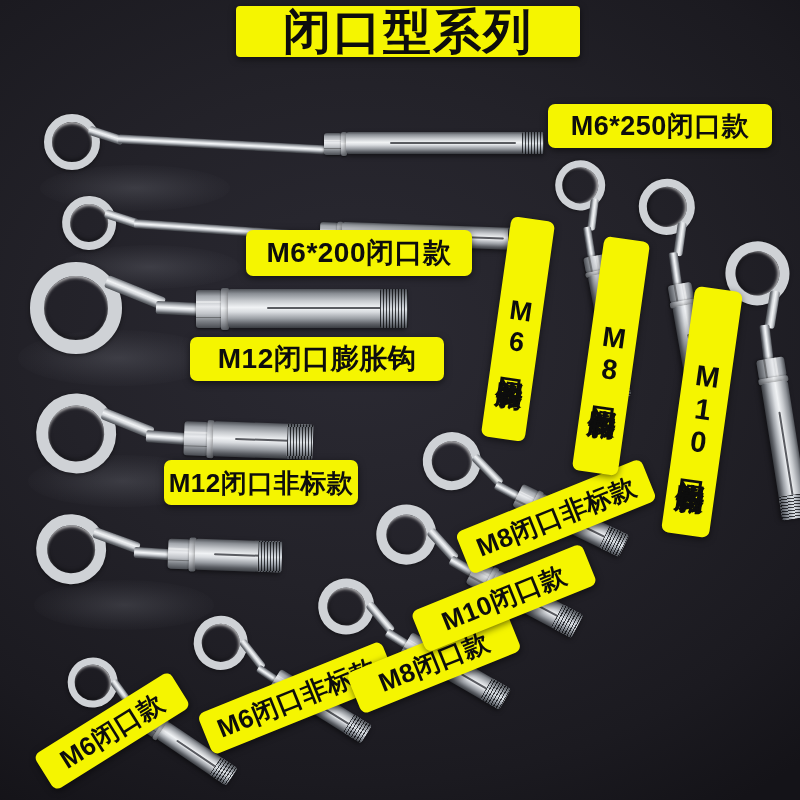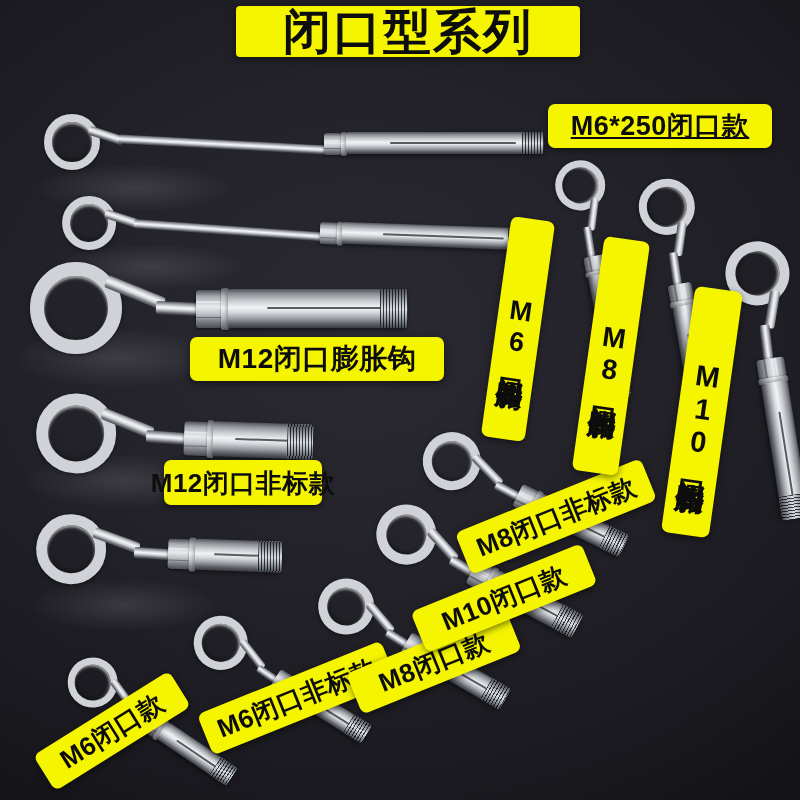--- a/index.html
+++ b/index.html
@@ -145,34 +145,35 @@
     <div class="neck" style="left:44px;top:-11px;width:36px;height:9px;transform:rotate(18deg);"></div>
     <div class="shank" style="left:74px;top:-2px;width:210px;height:9px;transform:rotate(3deg);"></div>
     <div class="nut" style="left:280px;top:-9px;width:18px;height:22px;"></div>
     <div class="washer" style="left:297px;top:-10px;width:6px;height:24px;"></div>
     <div class="sleeve" style="left:302px;top:-10px;width:198px;height:22px;">
       <div class="slot"></div>
     </div>
     <div class="knurl" style="left:478px;top:-10px;width:22px;height:22px;"></div>
   </div>
 
-  <div class="label" style="left:548px;top:104px;width:224px;height:44px;font-size:27px;text-decoration:underline;">M6*250闭口款</div>
+  <div class="label" style="left:548px;top:104px;width:224px;height:44px;font-size:27px;">M6*250闭口款</div>
 
   <div class="bolt" style="left:62px;top:222px;width:470px;height:8px;transform:rotate(2deg);">
     <div class="eye" style="left:0px;top:-27px;width:54px;height:54px;border-width:8px;"></div>
     <div class="neck" style="left:42px;top:-10px;width:34px;height:9px;transform:rotate(16deg);"></div>
     <div class="shank" style="left:72px;top:-2px;width:190px;height:9px;transform:rotate(2deg);"></div>
     <div class="nut" style="left:258px;top:-9px;width:18px;height:22px;"></div>
     <div class="washer" style="left:275px;top:-10px;width:6px;height:24px;"></div>
     <div class="sleeve" style="left:280px;top:-10px;width:188px;height:22px;">
       <div class="slot"></div>
     </div>
     <div class="knurl" style="left:446px;top:-10px;width:22px;height:22px;"></div>
   </div>
 
+  <div class="label" style="left:246px;top:230px;width:226px;height:46px;font-size:28px;">M6*200闭口款</div>
 
   <div class="bolt" style="left:30px;top:308px;width:420px;height:10px;">
     <div class="eye" style="left:0px;top:-46px;width:92px;height:92px;border-width:14px;"></div>
     <div class="neck" style="left:74px;top:-22px;width:62px;height:13px;transform:rotate(22deg);"></div>
     <div class="shank" style="left:126px;top:-6px;width:46px;height:13px;transform:rotate(3deg);"></div>
     <div class="nut" style="left:166px;top:-18px;width:26px;height:38px;"></div>
     <div class="washer" style="left:191px;top:-20px;width:8px;height:42px;"></div>
     <div class="sleeve" style="left:198px;top:-19px;width:178px;height:39px;">
       <div class="slot"></div>
     </div>
@@ -186,21 +187,21 @@
     <div class="neck" style="left:64px;top:-18px;width:54px;height:12px;transform:rotate(20deg);"></div>
     <div class="shank" style="left:110px;top:-5px;width:42px;height:12px;transform:rotate(2deg);"></div>
     <div class="nut" style="left:148px;top:-16px;width:24px;height:34px;"></div>
     <div class="washer" style="left:171px;top:-18px;width:7px;height:38px;"></div>
     <div class="sleeve" style="left:177px;top:-17px;width:98px;height:35px;">
       <div class="slot"></div>
     </div>
     <div class="knurl" style="left:251px;top:-17px;width:26px;height:35px;"></div>
   </div>
 
-  <div class="label" style="left:164px;top:460px;width:158px;height:45px;font-size:26px;">M12闭口非标款</div>
+  <div class="label" style="left:164px;top:460px;width:194px;height:45px;font-size:26px;">M12闭口非标款</div>
 
   <div class="bolt" style="left:36px;top:548px;width:300px;height:9px;transform:rotate(2deg);">
     <div class="eye" style="left:0px;top:-35px;width:70px;height:70px;border-width:11px;"></div>
     <div class="neck" style="left:56px;top:-16px;width:48px;height:11px;transform:rotate(18deg);"></div>
     <div class="shank" style="left:98px;top:-4px;width:38px;height:11px;transform:rotate(2deg);"></div>
     <div class="nut" style="left:132px;top:-14px;width:22px;height:30px;"></div>
     <div class="washer" style="left:153px;top:-16px;width:7px;height:34px;"></div>
     <div class="sleeve" style="left:159px;top:-15px;width:86px;height:31px;">
       <div class="slot"></div>
     </div>

